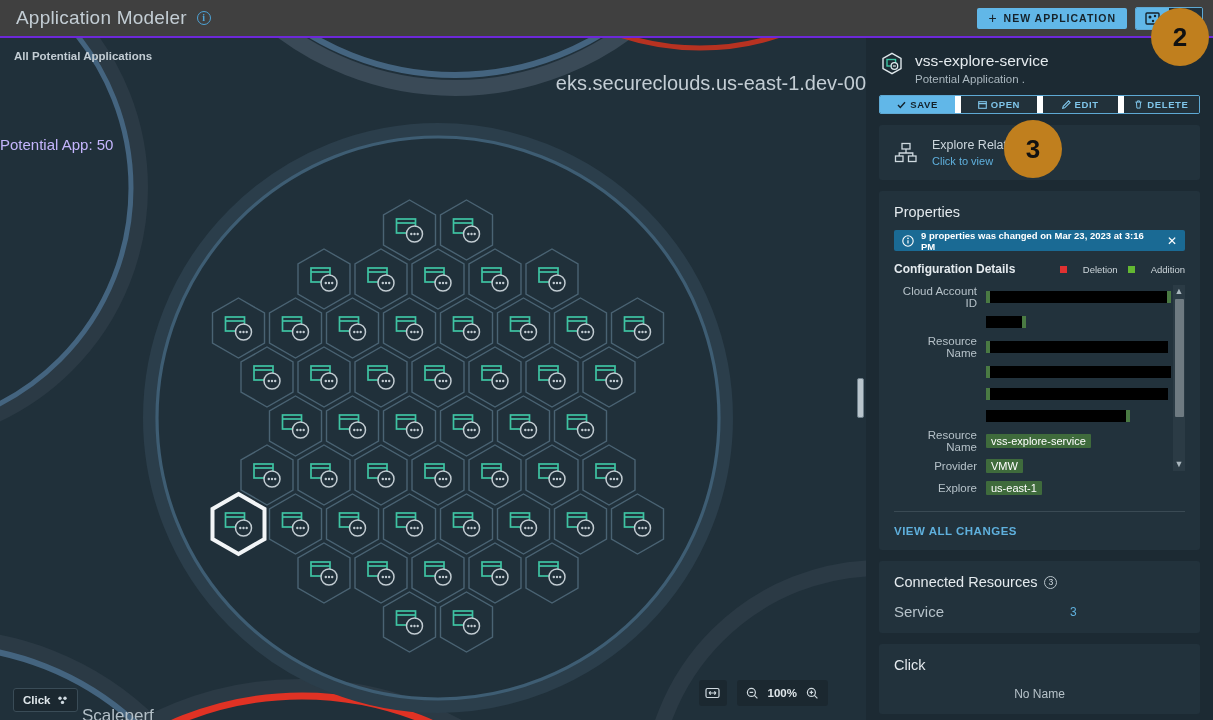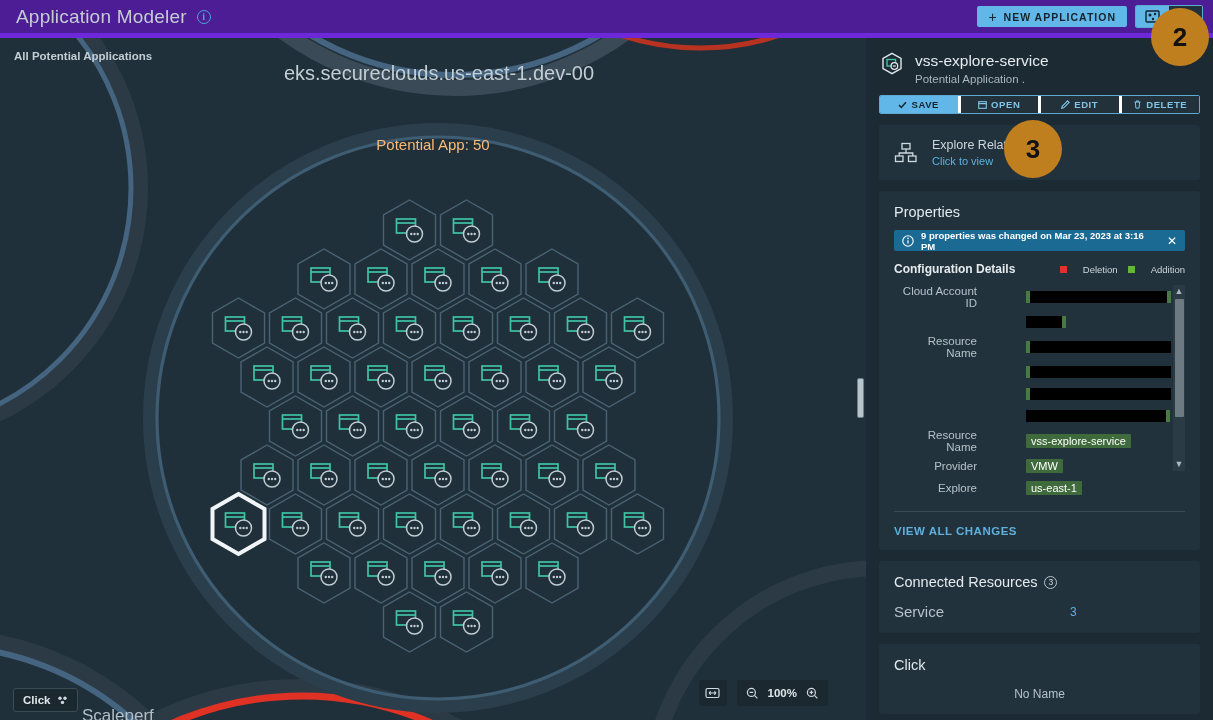--- a/index.html
+++ b/index.html
@@ -7,23 +7,23 @@
     width: 1213px; height: 720px;
     background: #1c2a33;
     font-family: "Liberation Sans", sans-serif;
     overflow: hidden;
   }
   #app { position: relative; width: 1213px; height: 720px; overflow: hidden; }
 
   
   .topbar {
     position: absolute; left: 0; top: 0; width: 1213px; height: 38px;
-    background: #4c1d95;
+    background: #404040;
     display: flex; align-items: center;
-    border-bottom: 5px solid #6d28d9;
+    border-bottom: 2px solid #6d28d9;
   }
   .app-title {
     margin-left: 16px; font-size: 19px; color: #c3cdd4; font-weight: 400;
     letter-spacing: .2px;
   }
   .info-circle {
     display: inline-flex; align-items: center; justify-content: center;
     width: 14px; height: 14px; border-radius: 50%;
     border: 1.4px solid #4ea3d6; color: #4ea3d6;
     font-size: 10px; font-weight: bold; margin-left: 10px;
@@ -51,26 +51,26 @@
   .canvas {
     position: absolute; left: 0; top: 38px; width: 866px; height: 682px;
     background: #20303a; overflow: hidden;
   }
   .canvas-svg { position: absolute; left: 0; top: 0; }
   .breadcrumb {
     position: absolute; left: 14px; top: 12px; font-size: 11.5px;
     color: #c3cdd4; font-weight: bold; z-index: 5;
   }
   .graph-title {
-    position: absolute; width: 100%; top: 24px; text-align: center;
-    font-size: 20px; color: #c3cdd4; font-weight: 400; z-index: 5; margin-left: 6px;
+    position: absolute; width: 100%; top: 34px; text-align: right;
+    font-size: 20px; color: #c3cdd4; font-weight: 400; z-index: 5;
   }
   .cluster-label {
-    position: absolute; width: 100%; top: 98px; text-align: center;
-    font-size: 15px; color: #fdba74; z-index: 5;
+    position: absolute; width: 100%; top: 98px; text-align: left;
+    font-size: 15px; color: #c4b5fd; z-index: 5;
   }
   .scaleperf-label {
     position: absolute; left: 82px; top: 668px; font-size: 17px;
     color: #b3bfc7; z-index: 5;
   }
   .legend-box {
     position: absolute; left: 13px; bottom: 8px; z-index: 6;
     background: #1b2830; border: 1px solid #3a4c57; border-radius: 3px;
     height: 24px; display: flex; align-items: center; gap: 6px; padding: 0 9px;
     cursor: pointer;
@@ -104,21 +104,21 @@
   .rp-title { font-size: 15.5px; color: #e4eaee; font-weight: 400; }
   .rp-sub { font-size: 11.5px; color: #a9b6be; margin-top: 3px; }
   .actionbar {
     margin: 10px 13px 0 13px; display: flex;
     border: 1px solid #5ea9d4; border-radius: 2px; overflow: hidden; height: 19px;
   }
   .act {
     flex: 1; display: flex; align-items: center; justify-content: center; gap: 4px;
     font-size: 9.5px; font-weight: bold; letter-spacing: .6px;
     color: #7fc5ea; background: #22313a; cursor: pointer;
-    border-right: 3px solid #ffffff;
+    border-right: 6px solid #ffffff;
   }
   .act:last-child { border-right: none; text-align: center; }
   .act.primary { background: #61b7e8; color: #14222b; }
   .card {
     margin: 11px 13px 0 13px; background: #22323c; border-radius: 3px;
     padding: 13px 15px;
   }
   .explore-row { display: flex; align-items: center; gap: 14px; }
   .explore-txt .t1 { font-size: 12.5px; color: #ccd6dc; }
   .explore-txt .t2 { font-size: 11px; color: #5fb0dd; margin-top: 3px; cursor: pointer; }
@@ -130,21 +130,21 @@
   }
   .notice .x { margin-left: auto; font-size: 12px; cursor: pointer; font-weight: 400; }
   .cfg-row {
     margin-top: 11px; display: flex; align-items: center;
   }
   .cfg-title { font-size: 12px; color: #e4eaee; font-weight: bold; }
   .legend-keys { margin-left: auto; display: flex; gap: 10px; align-items: center; }
   .lk { display: flex; align-items: center; gap: 16px; font-size: 9.5px; color: #cdd6db; }
   .swatch { width: 7px; height: 7px; display: inline-block; }
   .proplist { margin-top: 9px; position: relative; padding-right: 14px; }
-  .prow { display: flex; align-items: center; min-height: 18px; margin-bottom: 4px; gap: 40px; }
+  .prow { display: flex; align-items: center; min-height: 18px; margin-bottom: 4px; }
   .plabel { width: 92px; flex: 0 0 92px; font-size: 11.5px; color: #b6c2c9; text-align: right; padding-right: 9px; }
   .pval { font-size: 11px; color: #ffffff; padding: 1px 5px; border-radius: 1px; }
   .pval.add { background: #3f6b3c; }
   .redacted { height: 12px; background: #000; display: inline-block; }
   .redacted.addborder { border-left: 4px solid #4a7a43; border-right: 4px solid #4a7a43; }
   .redacted.addleft { border-left: 4px solid #4a7a43; }
   .redacted.addright { border-right: 4px solid #4a7a43; }
   .pscroll {
     position: absolute; right: 0; top: 0; width: 12px; height: 186px;
     background: #2b3b45; display: flex; flex-direction: column; align-items: center;

